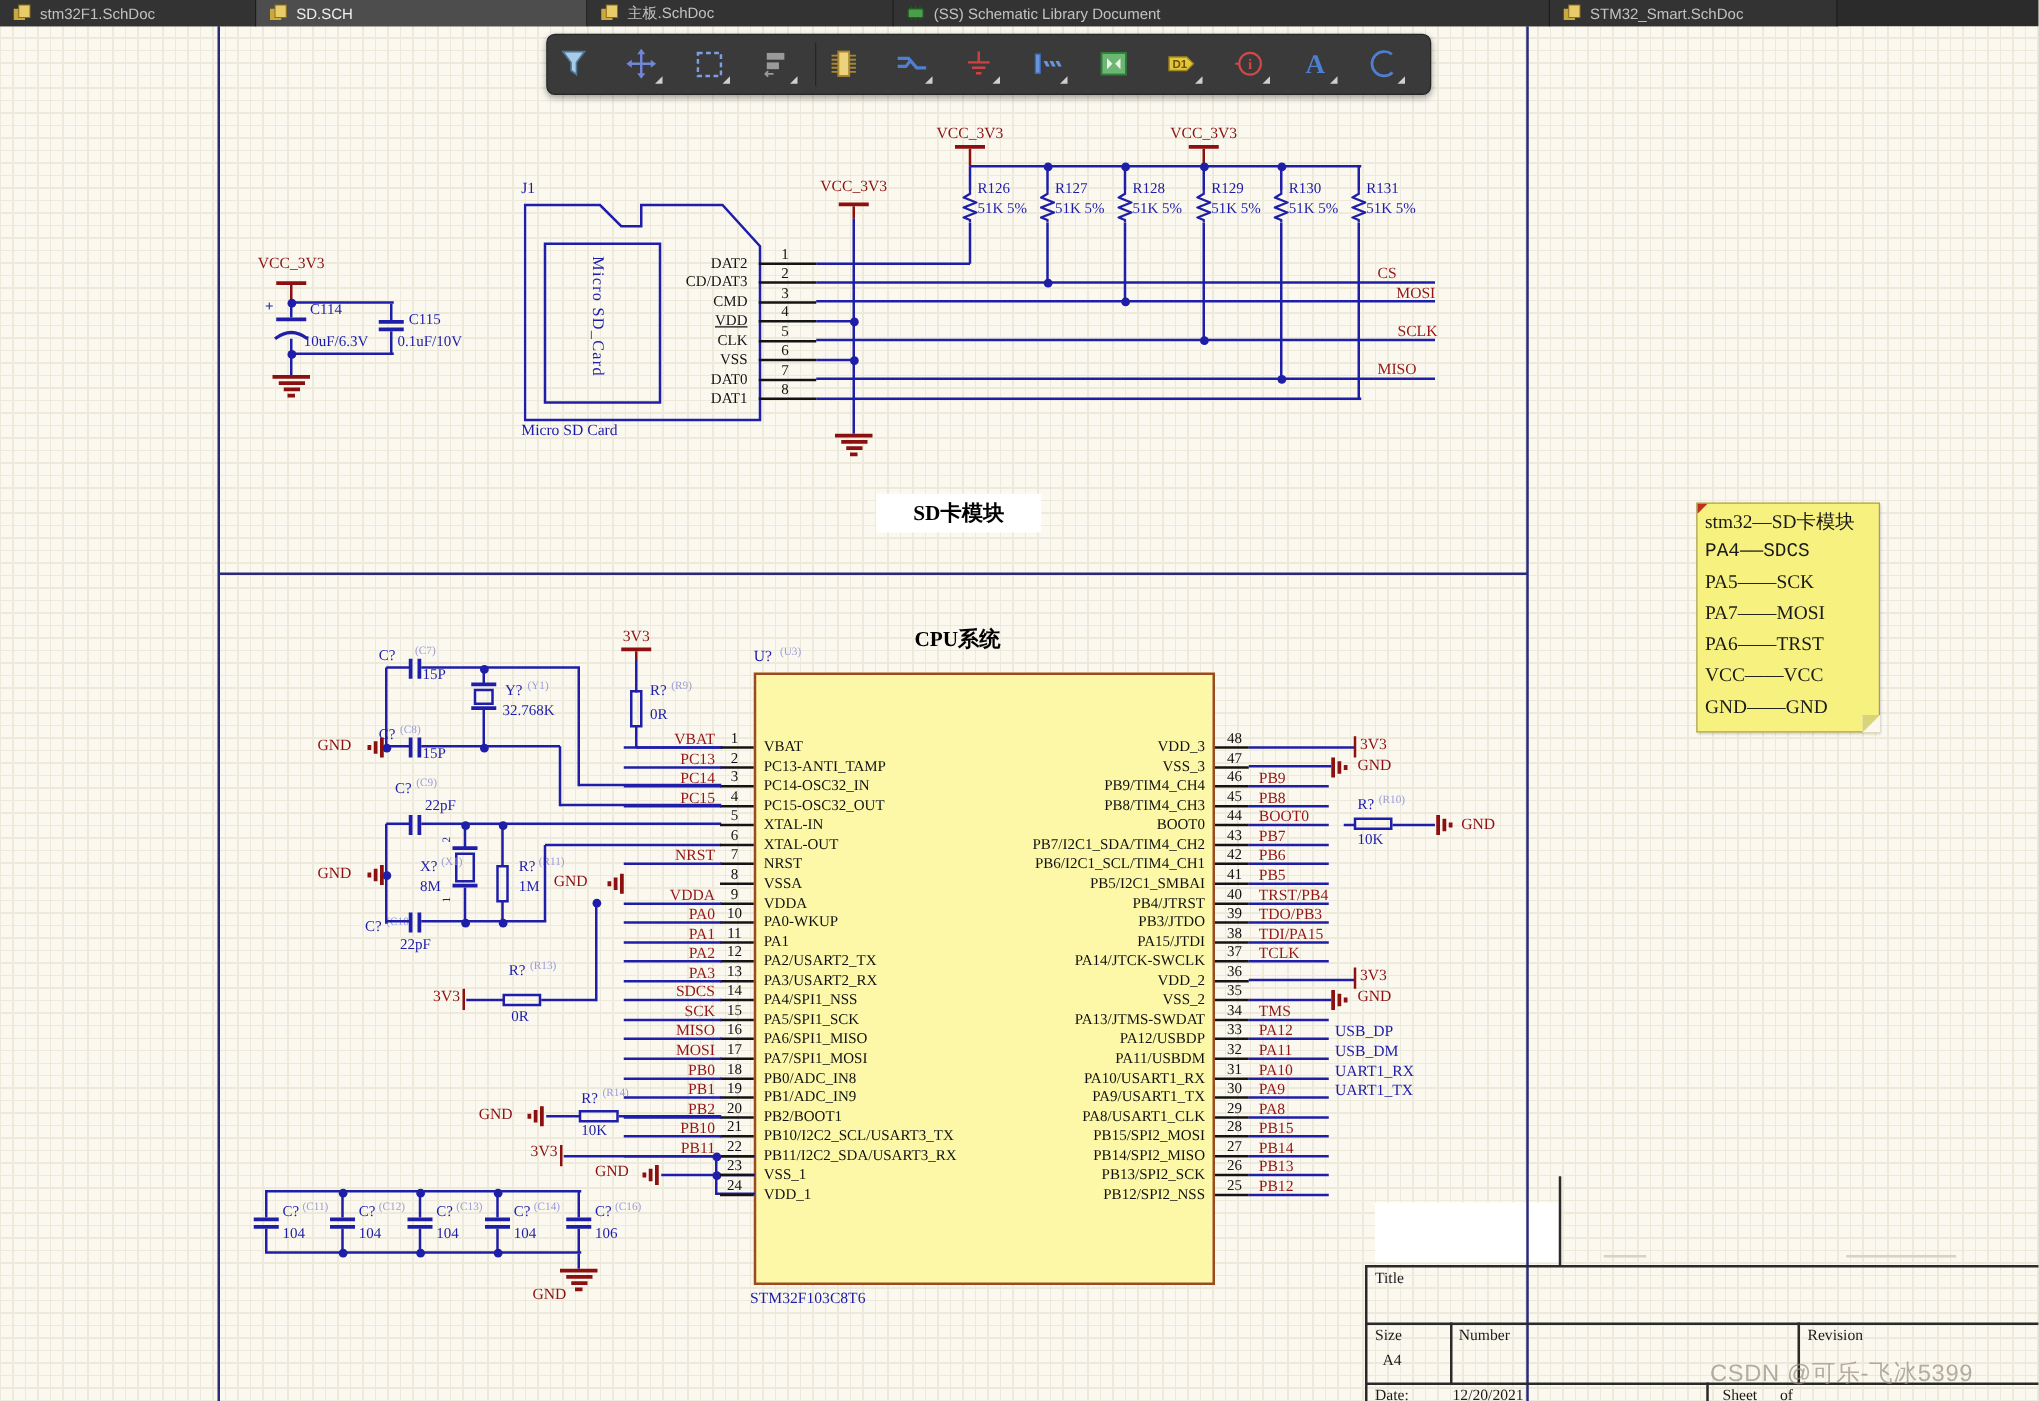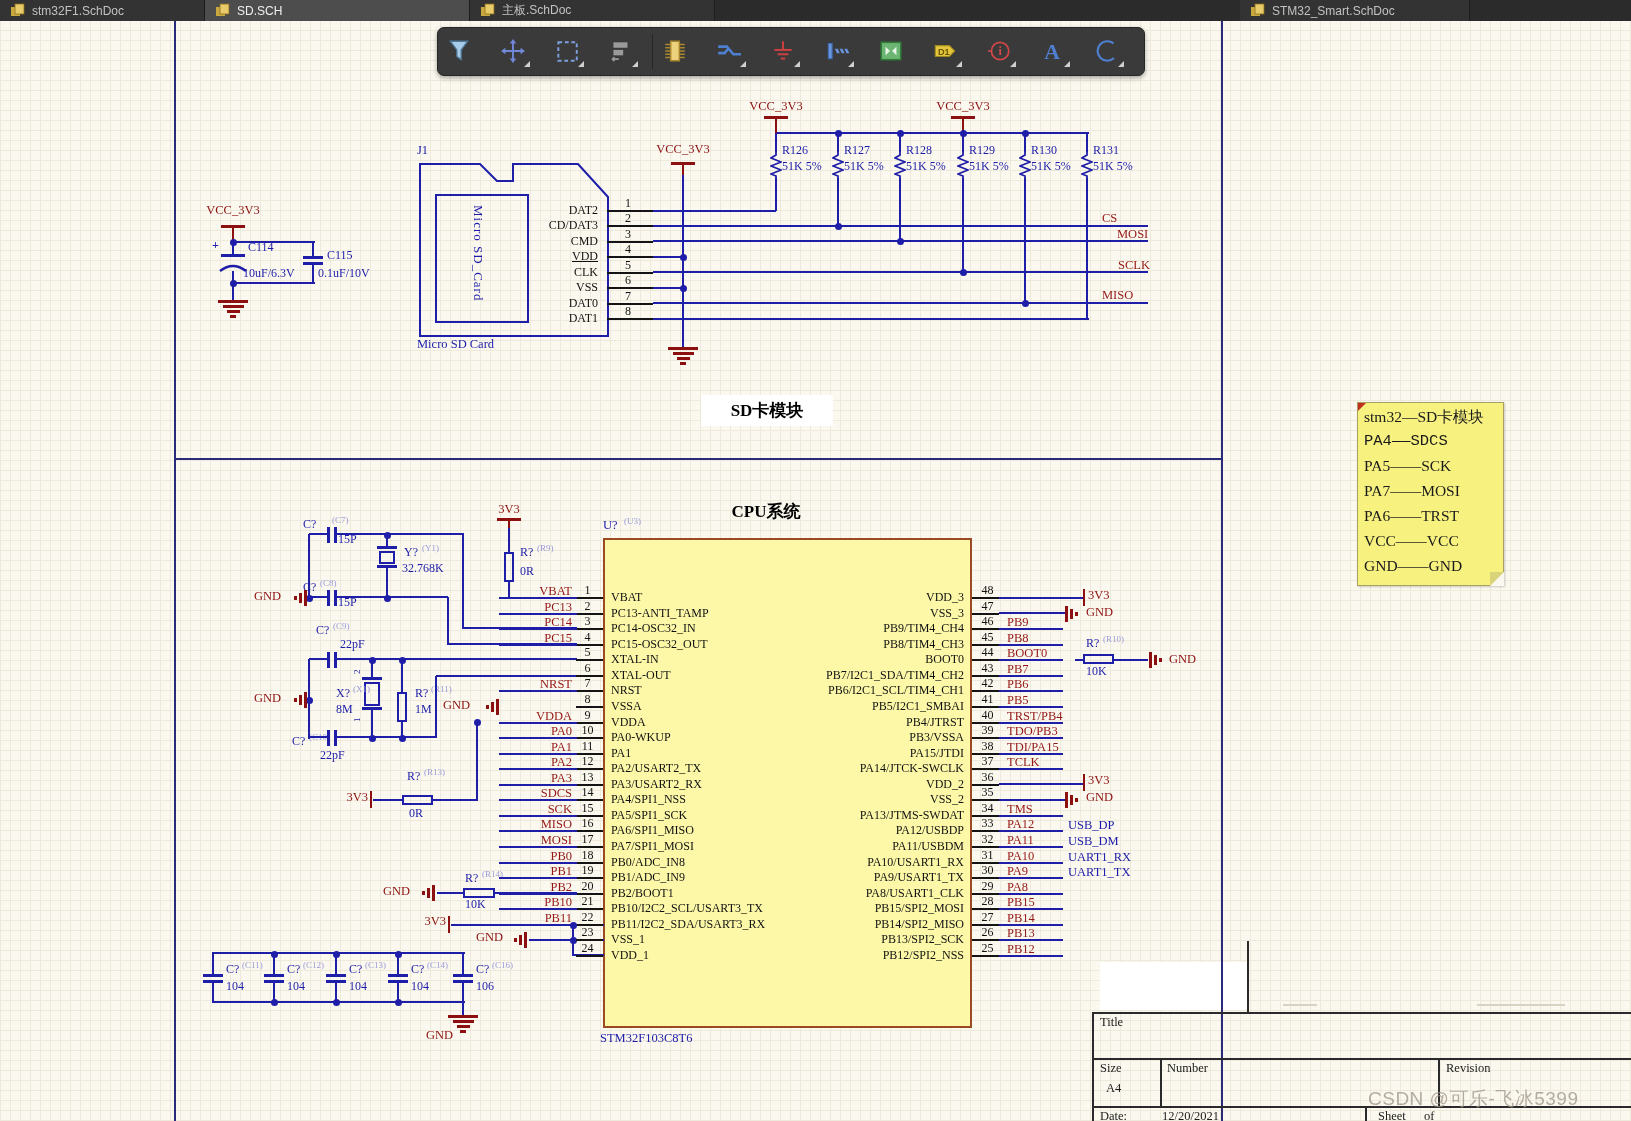--- a/index.html
+++ b/index.html
@@ -695,21 +695,21 @@
       <div class="pname r" style="left: 724px; top: 700px; width: 240px; height: 13px;">PB5/I2C1_SMBAI</div>
       <i class="ln" style="left: 999px; top: 706px; width: 64px; height: 2px;"></i>
       <div class="nlbl" style="left: 1007px; top: 693px;">PB5</div>
       <i class="ln blk" style="left: 972px; top: 722px; width: 27px; height: 2px;"></i>
       <div class="pnum c" style="left: 974px; top: 708px; width: 27px; height: 12px;">40</div>
       <div class="pname r" style="left: 724px; top: 716px; width: 240px; height: 13px;">PB4/JTRST</div>
       <i class="ln" style="left: 999px; top: 722px; width: 64px; height: 2px;"></i>
       <div class="nlbl" style="left: 1007px; top: 709px;">TRST/PB4</div>
       <i class="ln blk" style="left: 972px; top: 737px; width: 27px; height: 2px;"></i>
       <div class="pnum c" style="left: 974px; top: 723px; width: 27px; height: 12px;">39</div>
-      <div class="pname r" style="left: 724px; top: 731px; width: 240px; height: 13px;">PB3/VSSA</div>
+      <div class="pname r" style="left: 724px; top: 731px; width: 240px; height: 13px;">PB3/JTDO</div>
       <i class="ln" style="left: 999px; top: 737px; width: 64px; height: 2px;"></i>
       <div class="nlbl" style="left: 1007px; top: 724px;">TDO/PB3</div>
       <i class="ln blk" style="left: 972px; top: 753px; width: 27px; height: 2px;"></i>
       <div class="pnum c" style="left: 974px; top: 739px; width: 27px; height: 12px;">38</div>
       <div class="pname r" style="left: 724px; top: 747px; width: 240px; height: 13px;">PA15/JTDI</div>
       <i class="ln" style="left: 999px; top: 753px; width: 64px; height: 2px;"></i>
       <div class="nlbl" style="left: 1007px; top: 740px;">TDI/PA15</div>
       <i class="ln blk" style="left: 972px; top: 768px; width: 27px; height: 2px;"></i>
       <div class="pnum c" style="left: 974px; top: 754px; width: 27px; height: 12px;">37</div>
       <div class="pname r" style="left: 724px; top: 762px; width: 240px; height: 13px;">PA14/JTCK-SWCLK</div>
@@ -840,20 +840,33 @@
       </div>
       <div class="tab" style="left: 470px; width: 245px;">
         <span class="ticon">
           <svg width="16" height="15" viewBox="0 0 16 15">
             <rect x="1" y="4" width="9" height="9" fill="#c9a83e"></rect>
             <rect x="5" y="1" width="9" height="10" fill="#e8cc6a" stroke="#8a6d20" stroke-width="0.8"></rect>
           </svg>
         </span>
         <span class="tlabel">主板.SchDoc</span>
       </div>
+      <div class="tab" style="left: 715px; width: 525px;">
+        <span class="ticon">
+          <svg width="16" height="15" viewBox="0 0 16 15">
+            <g stroke="#1e5e1e" stroke-width="1">
+              <line x1="4" y1="2" x2="4" y2="13"></line>
+              <line x1="7.5" y1="2" x2="7.5" y2="13"></line>
+              <line x1="11" y1="2" x2="11" y2="13"></line>
+            </g>
+            <rect x="1.5" y="4" width="12" height="7" rx="1" fill="#4aa04a" stroke="#1e5e1e"></rect>
+          </svg>
+        </span>
+        <span class="tlabel">(SS) Schematic Library Document</span>
+      </div>
       <div class="tab" style="left: 1240px; width: 230px;">
         <span class="ticon">
           <svg width="16" height="15" viewBox="0 0 16 15">
             <rect x="1" y="4" width="9" height="9" fill="#c9a83e"></rect>
             <rect x="5" y="1" width="9" height="10" fill="#e8cc6a" stroke="#8a6d20" stroke-width="0.8"></rect>
           </svg>
         </span>
         <span class="tlabel">STM32_Smart.SchDoc</span>
       </div>
     </div>

